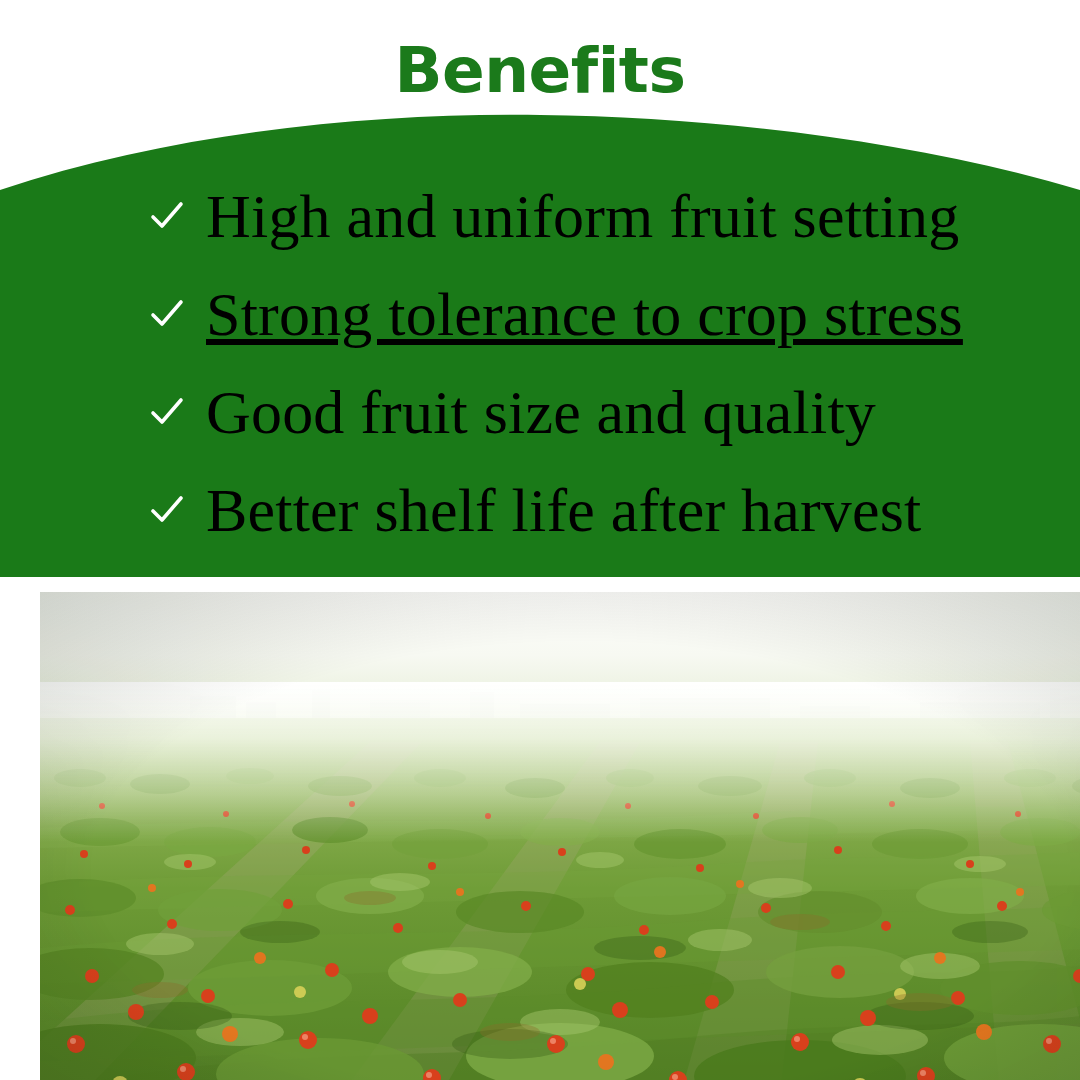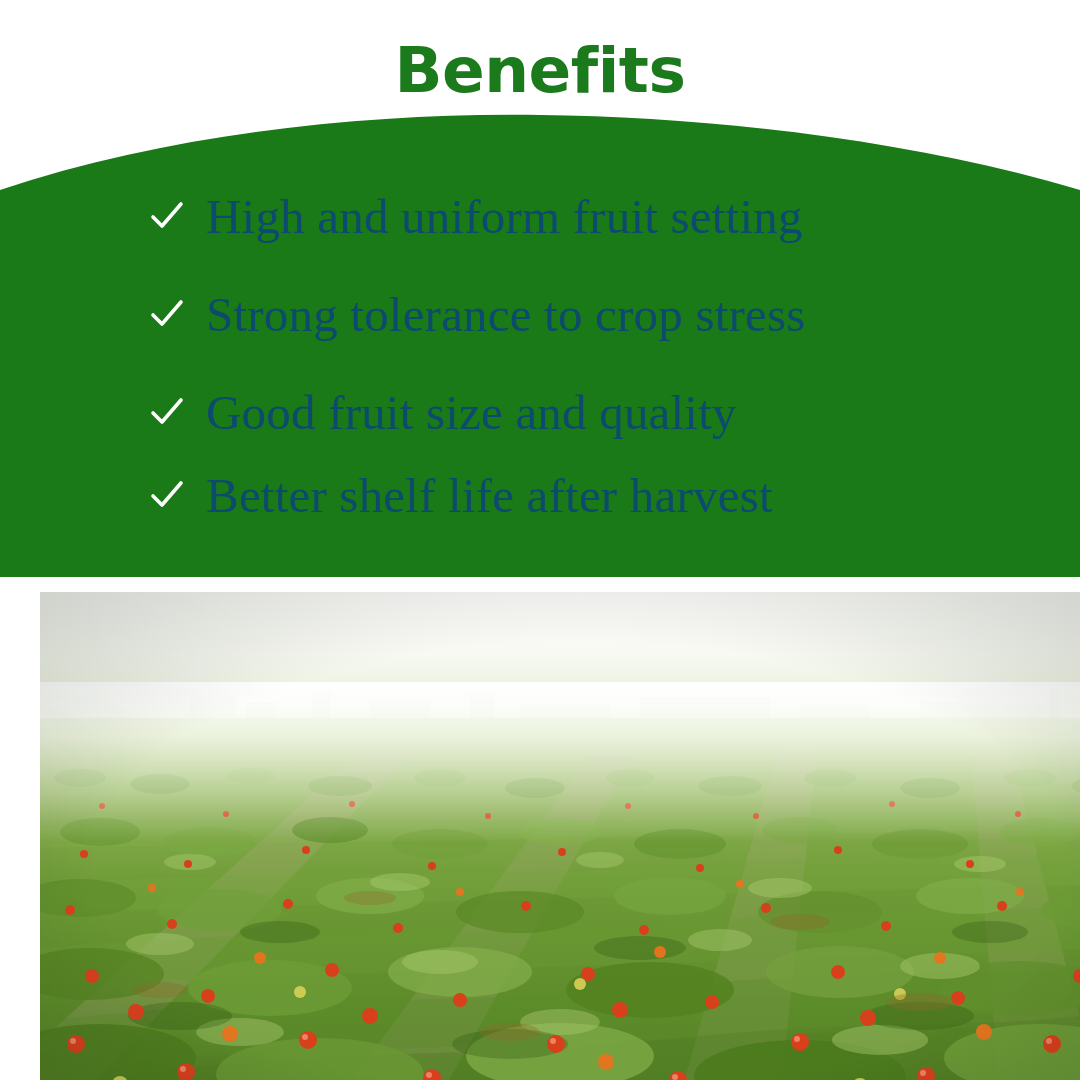--- a/index.html
+++ b/index.html
@@ -69,38 +69,38 @@
   }
   .benefit-item {
     position: absolute;
     left: 150px;
     height: 62px;
     display: flex;
     align-items: center;
     gap: 22px;
   }
   .benefit-item:nth-child(1) { top: 85px; }
-  .benefit-item:nth-child(2) { top: 183px; }
+  .benefit-item:nth-child(2) { top: 183px; text-decoration: underline; }
   .benefit-item:nth-child(3) { top: 281px; }
-  .benefit-item:nth-child(4) { top: 364px; }
+  .benefit-item:nth-child(4) { top: 379px; }
 
   .check-icon {
     display: inline-block;
     width: 34px;
     height: 34px;
     flex: 0 0 34px;
     position: relative;
   }
   .check-icon svg { display: block; width: 34px; height: 34px; }
 
   .benefit-text {
     font-family: "Liberation Serif", "DejaVu Serif", serif;
-    font-size: 49px;
+    font-size: 62px;
     font-weight: 400;
-    color: #0c4a6e;
+    color: #000000;
     line-height: 1;
     white-space: nowrap;
     letter-spacing: 0.2px;
   }
 
   
   #field-photo {
     position: absolute;
     left: 0;
     top: 576px;

